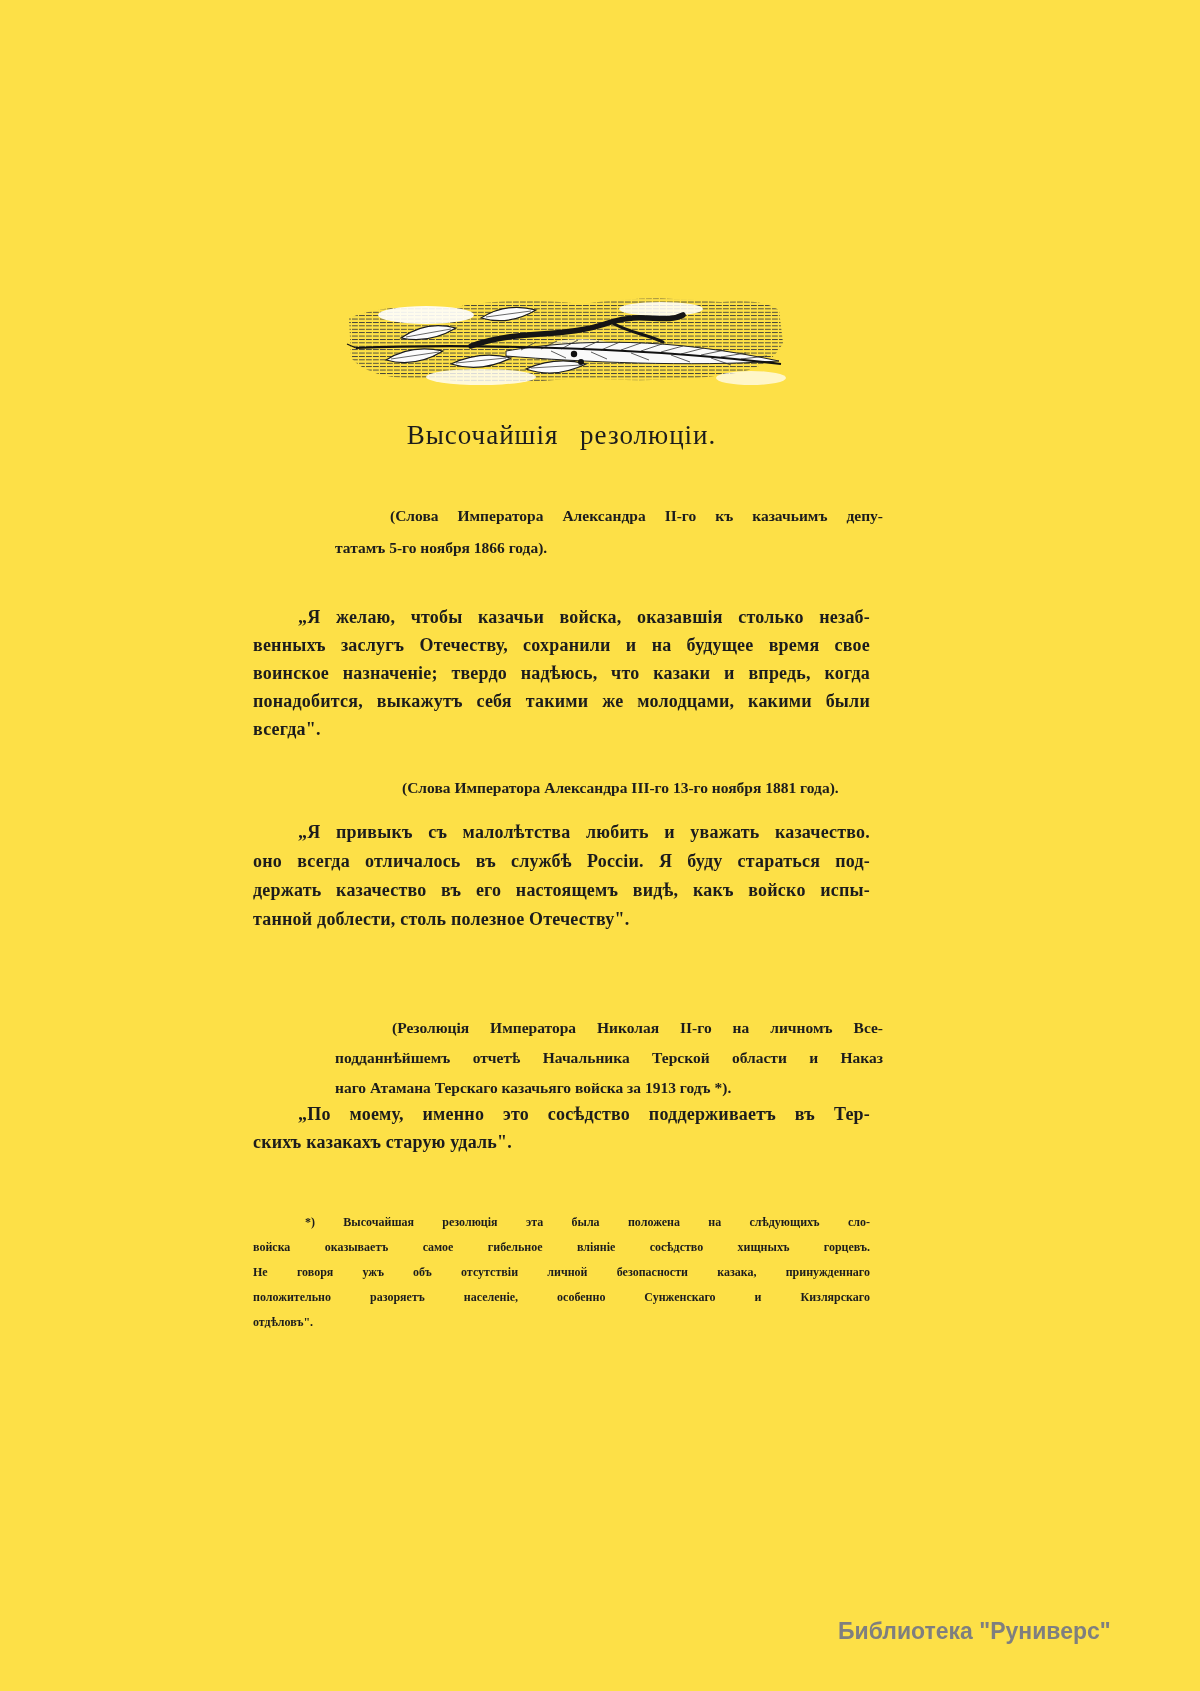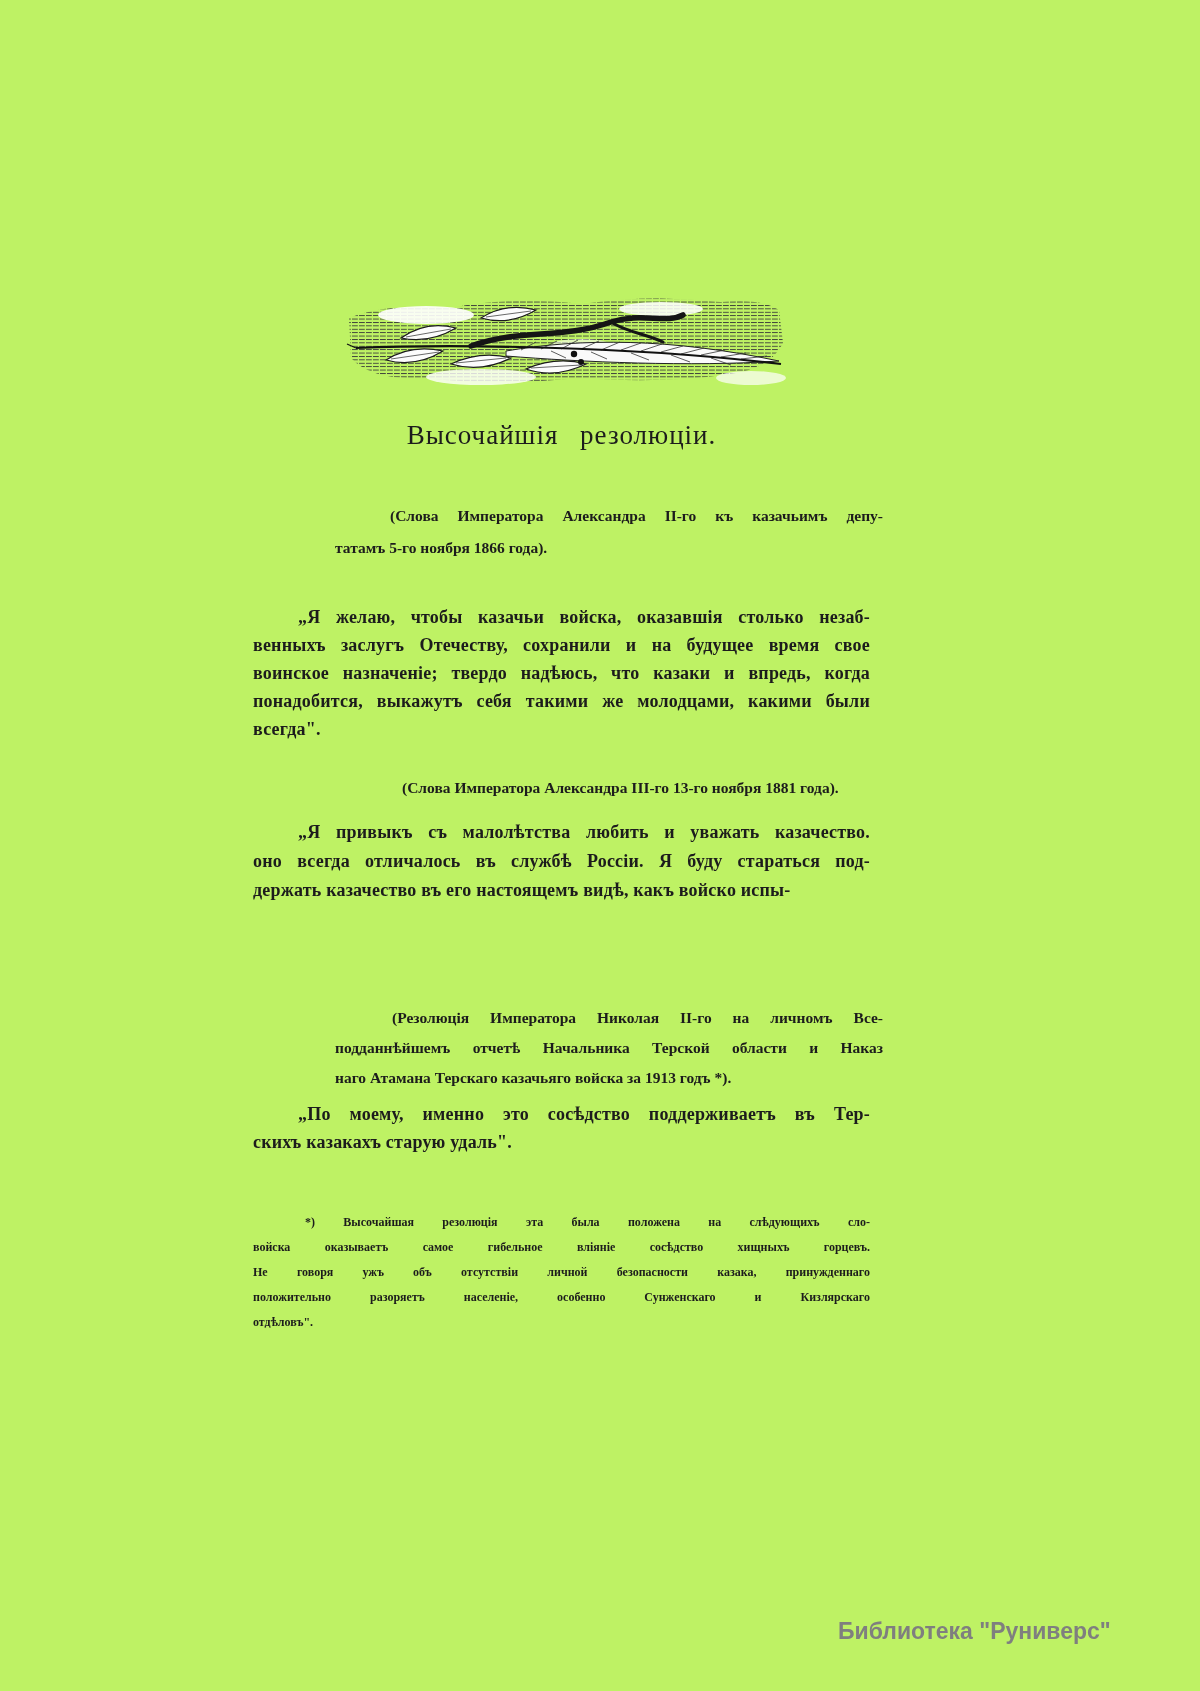--- a/index.html
+++ b/index.html
@@ -1,38 +1,38 @@
 <!DOCTYPE html>
 <html><head>
 <meta charset="utf-8">
 <style>
   html,body{margin:0;padding:0;background:#ffffff;}
   .page{
     position:relative;
     width:1200px;height:1691px;
-    background:#bef264;
+    background:#fde047;
     font-family:"Liberation Serif",serif;
     color:#1c1c1c;
     overflow:hidden;
   }
   .headpiece{position:absolute;left:331px;top:288px;width:460px;height:112px;}
   .page-title{
     position:absolute;left:253px;top:420px;width:617px;
     text-align:center;font-size:27px;letter-spacing:1px;word-spacing:14px;
   }
   .block .line{white-space:normal;font-weight:bold;}
   .just .line{text-align:justify;text-align-last:justify;}
   .just .line:last-child{text-align:left;text-align-last:left;}
 
   .attr{font-size:15.5px;}
   .attr1{position:absolute;left:335px;top:500px;width:548px;line-height:32px;}
   .attr1 .line:first-child{text-indent:55px;}
   .attr2{position:absolute;left:402px;top:776px;width:478px;line-height:24px;}
   .attr3{position:absolute;left:335px;top:1003px;width:548px;line-height:30px;}
-  .attr3 .line:first-child{text-indent:57px;}
+  .attr3 .line:first-child{text-indent:57px;margin-top:10px;}
 
   .quote{font-weight:bold;font-size:18px;letter-spacing:0.2px;}
   .quote .line:first-child{text-indent:45px;}
   .quote1{position:absolute;left:253px;top:603px;width:617px;line-height:28px;}
   .quote2{position:absolute;left:253px;top:818px;width:617px;line-height:29px;}
   .quote3{position:absolute;left:253px;top:1100px;width:617px;line-height:28px;}
 
   .footnote{position:absolute;left:253px;top:1210px;width:617px;font-size:12px;line-height:25px;}
   .footnote .line:first-child{text-indent:52px;}
 
@@ -122,20 +122,21 @@
     </div>
 
   <div class="block attr attr2">
       <div class="line">(Слова Императора Александра III-го 13-го ноября 1881 года).</div>
     </div>
 
   <div class="block just quote quote2">
       <div class="line">„Я привыкъ съ малолѣтства любить и уважать казачество.</div>
       <div class="line">оно всегда отличалось въ службѣ Россіи. Я буду стараться под-</div>
       <div class="line">держать казачество въ его настоящемъ видѣ, какъ войско испы-</div>
+      <div class="line">танной доблести, столь полезное Отечеству".</div>
     </div>
 
   <div class="block just attr attr3">
       <div class="line">(Резолюція Императора Николая II-го на личномъ Все-</div>
       <div class="line">подданнѣйшемъ отчетѣ Начальника Терской области и Наказ</div>
       <div class="line">наго Атамана Терскаго казачьяго войска за 1913 годъ *).</div>
     </div>
 
   <div class="block just quote quote3">
       <div class="line">„По моему, именно это сосѣдство поддерживаетъ въ Тер-</div>

